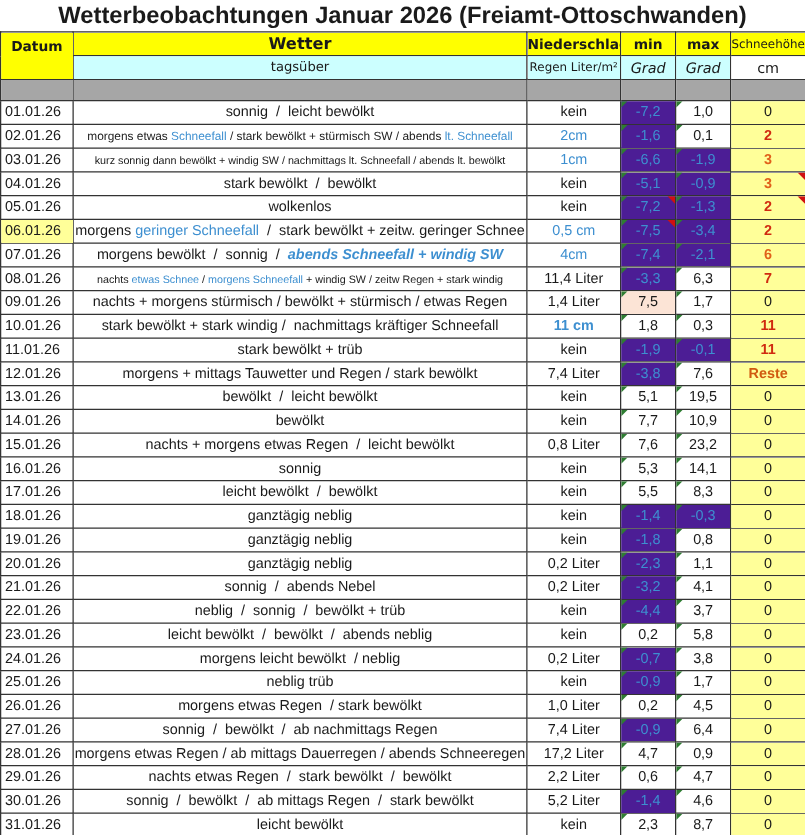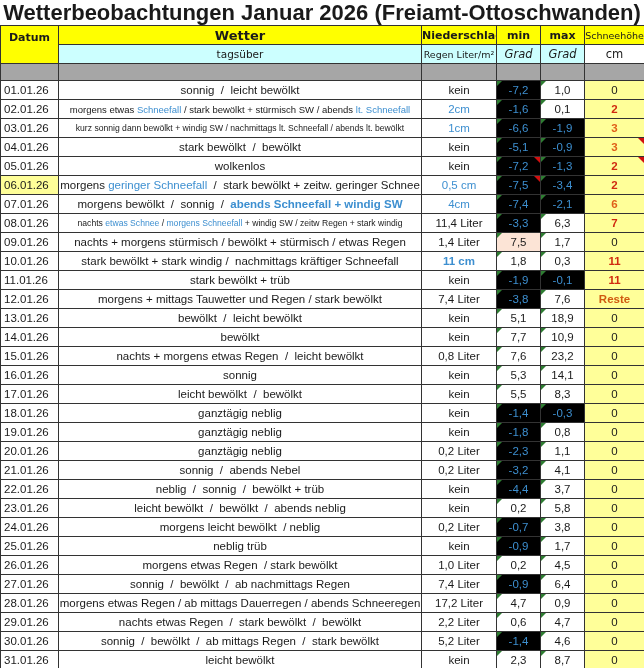--- a/index.html
+++ b/index.html
@@ -1,37 +1,37 @@
 <!DOCTYPE html>
 <html><head>
 <meta charset="utf-8">
 <style>
   html,body{margin:0;padding:0;background:#fff;}
   body{width:644px;height:668px;overflow:hidden;font-family:"Liberation Sans",sans-serif;color:#1a1a1a;}
-  .title{height:25px;line-height:25px;text-align:center;font-weight:bold;font-size:22px;background:#fff;white-space:nowrap;}
+  .title{height:25px;line-height:25px;text-align:center;font-weight:bold;font-size:19px;background:#fff;white-space:nowrap;}
   table{border-collapse:collapse;table-layout:fixed;width:644px;}
   td{border:1px solid #333;padding:0;height:18px;text-align:center;font-size:11.5px;white-space:nowrap;overflow:hidden;position:relative;}
   col.c-date{width:58px;} col.c-wx{width:363px;} col.c-rain{width:75px;} col.c-min{width:44px;} col.c-max{width:44px;} col.c-snow{width:60px;}
   .hdr td{font-family:"DejaVu Sans",sans-serif;font-weight:bold;font-size:11px;background:#ffff00;height:18px;}
   .hdr td.wx{font-size:13px;}
   .hdr td.snowh{font-weight:normal;font-size:9.5px;}
   .hdr2 td{background:#ccffff;font-family:"DejaVu Sans",sans-serif;font-size:10.5px;font-weight:normal;height:18px;}
   .hdr2 td.min,.hdr2 td.max{font-style:italic;font-size:11.5px;}
   .hdr2 td.rain{font-size:9.5px;}
   .hdr2 td.cm{background:#fff;font-size:11.5px;}
   .gray td{background:#a6a6a6;height:16px;}
   td.date{text-align:left;padding-left:3px;font-size:11.5px;}
   td.date.hl{background:#ffff99;}
   td.wx{font-size:11.5px;}
   td.wx.s{font-size:9.5px;}
   td.wx.xs{font-size:8.6px;}
   .blue{color:#3d8fd0;}
   .bold{font-weight:bold;}
   td.rain.blue{color:#3d8fd0;}
-  td.cold{background:#000000;color:#3d8fd0;}
+  td.cold{background:#4c1d95;color:#3d8fd0;}
   td.warm{background:#fce4d6;}
   td.snow{background:#ffff99;}
   td.snow.red{color:#d02b10;font-weight:bold;}
   td.snow.orange{color:#e0601a;font-weight:bold;}
   td.snow.reste{color:#d05a10;font-weight:bold;}
   td.num::before{content:"";position:absolute;left:0;top:0;border-top:5px solid #2e7d32;border-right:5px solid transparent;}
   .mark::after{content:"";position:absolute;right:0;top:0;border-top:6px solid #d01010;border-left:6px solid transparent;}
 </style>
 </head>
 <body>
@@ -114,21 +114,21 @@
       <tr>
         <td class="date hl">06.01.26</td>
         <td class="wx "><span style="white-space: pre;">morgens </span><span class="blue" style="white-space: pre;">geringer Schneefall</span><span style="white-space: pre;">  /  stark bewölkt + zeitw. geringer Schnee</span></td>
         <td class="rain blue">0,5 cm</td>
         <td class="num cold mark">-7,5</td>
         <td class="num cold">-3,4</td>
         <td class="snow red">2</td>
       </tr>
       <tr>
         <td class="date">07.01.26</td>
-        <td class="wx "><span style="white-space: pre;">morgens bewölkt  /  sonnig  /  </span><span class="blue bold" style="white-space: pre;">abends Schneefall + windig SW</span></td>
+        <td class="wx "><span style="white-space: pre;">morgens bewölkt  /  sonnig  /  </span><span class="blue bold" style="white-space: pre; font-style: italic;">abends Schneefall + windig SW</span></td>
         <td class="rain blue">4cm</td>
         <td class="num cold">-7,4</td>
         <td class="num cold">-2,1</td>
         <td class="snow orange">6</td>
       </tr>
       <tr>
         <td class="date">08.01.26</td>
         <td class="wx xs"><span style="white-space: pre;">nachts </span><span class="blue" style="white-space: pre;">etwas Schnee</span><span style="white-space: pre;"> / </span><span class="blue" style="white-space: pre;">morgens Schneefall</span><span style="white-space: pre;"> + windig SW / zeitw Regen + stark windig</span></td>
         <td class="rain">11,4 Liter</td>
         <td class="num cold">-3,3</td>
@@ -165,21 +165,21 @@
         <td class="rain">7,4 Liter</td>
         <td class="num cold">-3,8</td>
         <td class="num">7,6</td>
         <td class="snow reste">Reste</td>
       </tr>
       <tr>
         <td class="date">13.01.26</td>
         <td class="wx " style="white-space: pre;">bewölkt  /  leicht bewölkt</td>
         <td class="rain">kein</td>
         <td class="num">5,1</td>
-        <td class="num">18,9</td>
+        <td class="num">19,5</td>
         <td class="snow">0</td>
       </tr>
       <tr>
         <td class="date">14.01.26</td>
         <td class="wx " style="white-space: pre;">bewölkt</td>
         <td class="rain">kein</td>
         <td class="num">7,7</td>
         <td class="num">10,9</td>
         <td class="snow">0</td>
       </tr>

